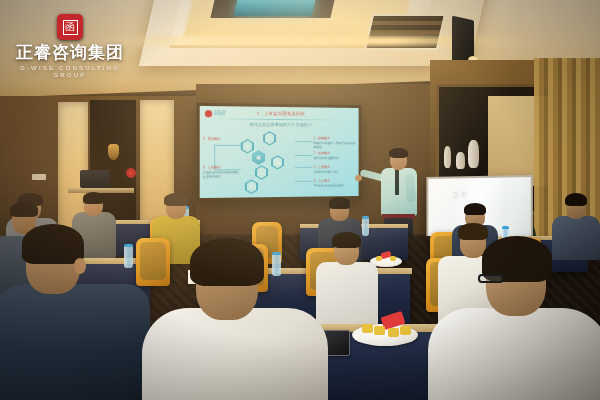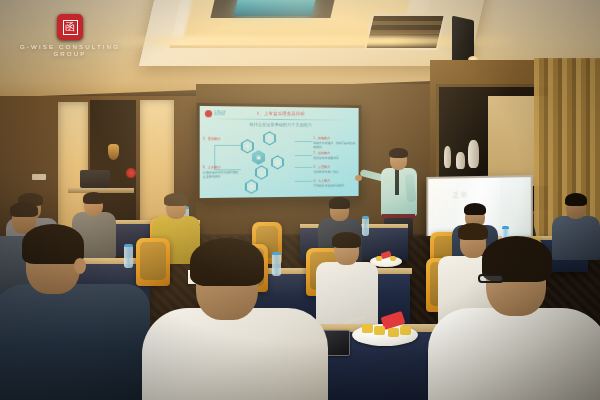--- a/index.html
+++ b/index.html
@@ -635,16 +635,17 @@
     <div class="layer" style="left:44px;top:32px;width:26px;height:9px;border:2px solid #1a1a1c;border-radius:4px;background:rgba(180,190,200,.18);"></div>
   </div>
 
   <div class="layer warmgrade"></div>
   <div class="layer vignette"></div>
 
   <div class="layer watermark">
     <div class="wm-badge">
       <div class="wm-badge-inner">函</div>
     </div>
+    <div class="wm-cn">正睿咨询集团</div>
     <div class="wm-en">G-WISE CONSULTING GROUP</div>
   </div>
 
 </div>
 
 </body></html>

